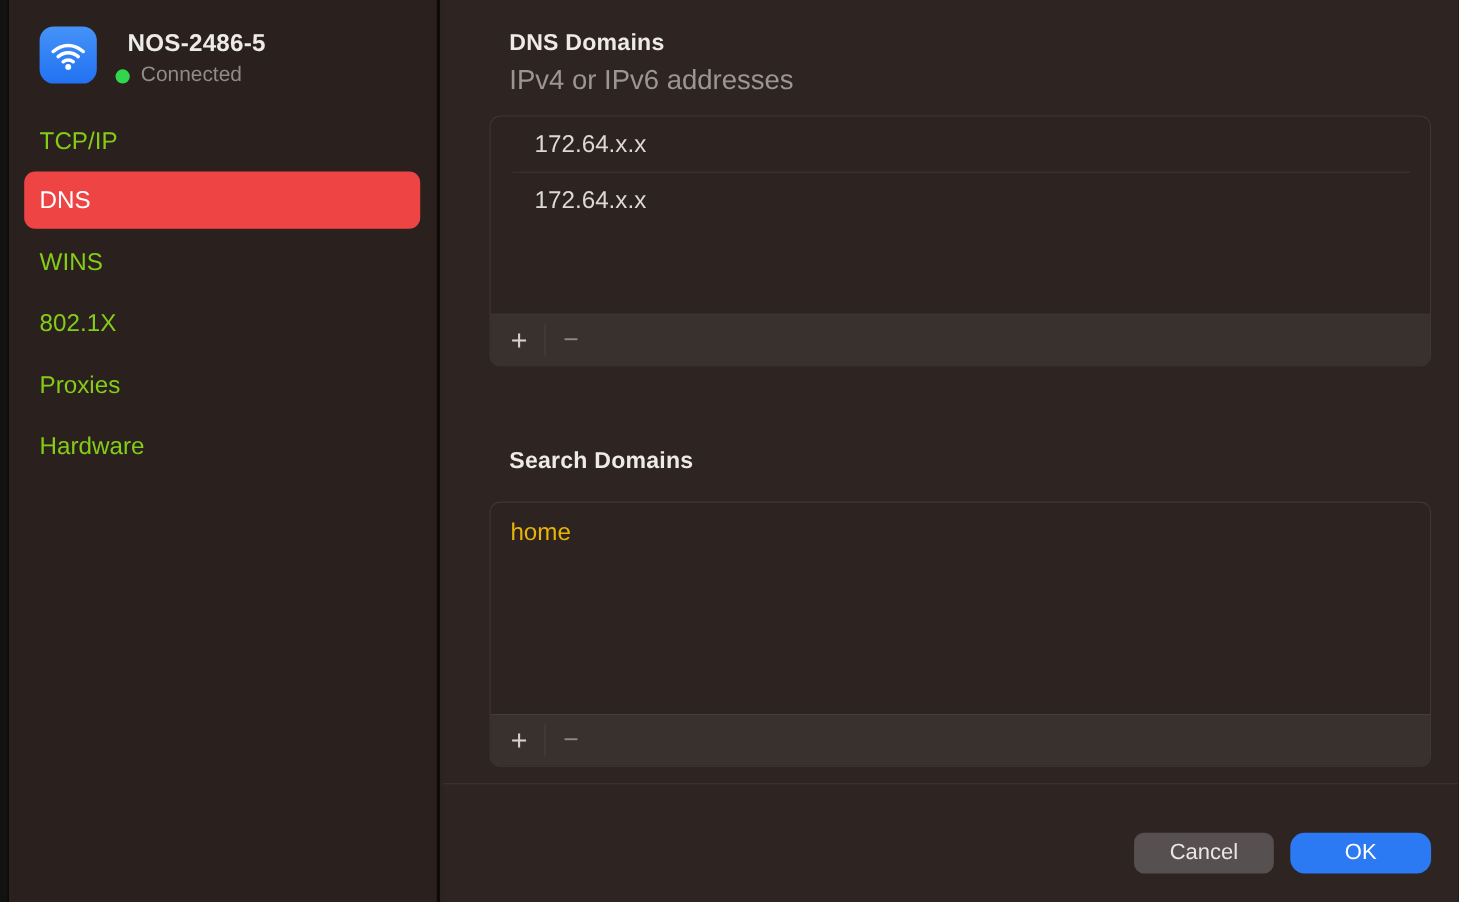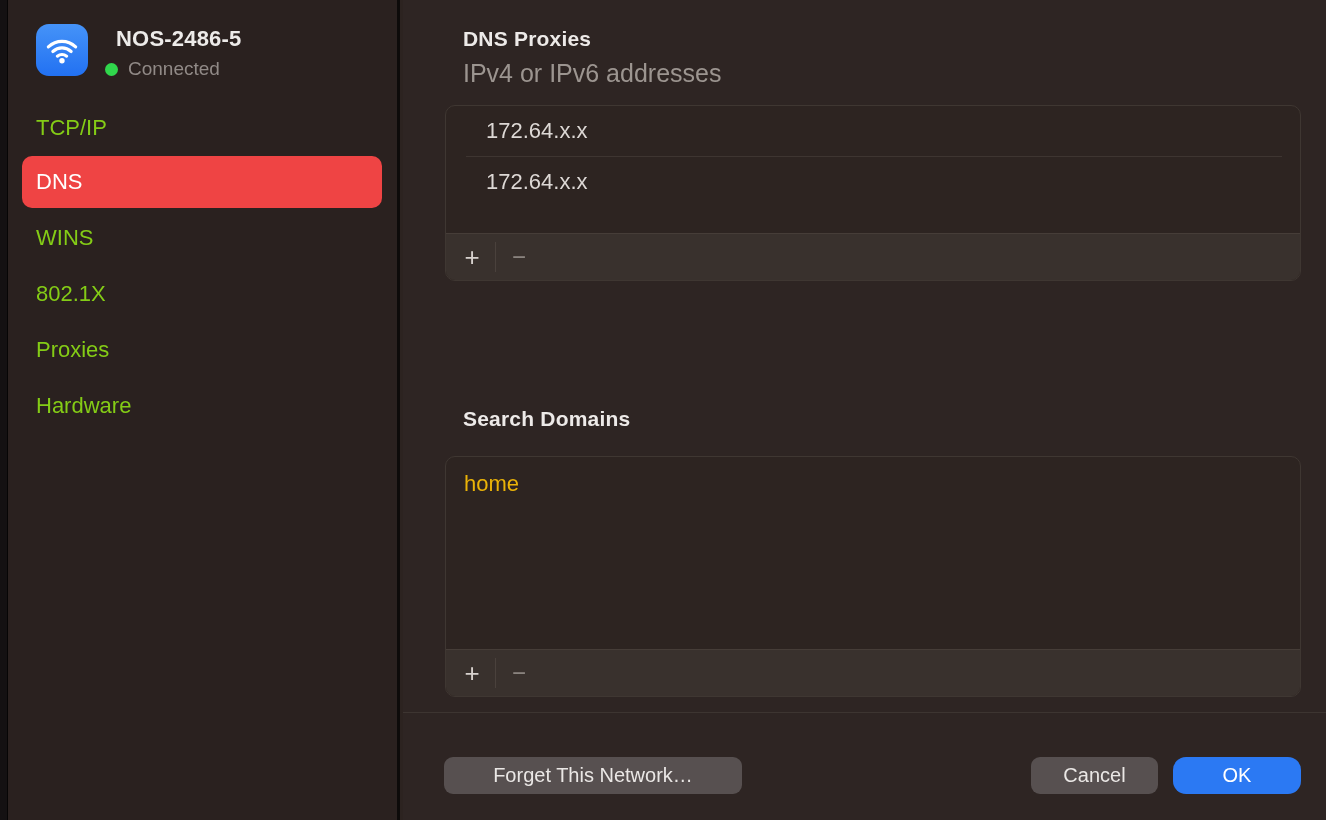--- a/index.html
+++ b/index.html
@@ -92,24 +92,24 @@
     <div class="nav-item" style="top:324px">
       <span>Proxies</span>
     </div>
     <div class="nav-item" style="top:380px">
       <span>Hardware</span>
     </div>
   </div>
 
   <div class="main">
 
-    <div class="sect-title" style="top:27px">DNS Proxies</div>
+    <div class="sect-title" style="top:27px">DNS Domains</div>
     <div class="sect-sub" style="top:59px">IPv4 or IPv6 addresses</div>
 
-    <div class="listbox" style="top:105px;height:176px">
+    <div class="listbox" style="top:105px;height:228px">
       <div class="rows">
         <div class="lb-row indented">
           <span>172.64.x.x</span>
         </div>
         <div class="lb-divider"></div>
         <div class="lb-row indented">
           <span>172.64.x.x</span>
         </div>
       </div>
       <div class="lb-footer">
@@ -129,18 +129,17 @@
       </div>
       <div class="lb-footer">
         <button class="lb-btn add">+</button>
         <span class="lb-vsep"></span>
         <button class="lb-btn remove">−</button>
       </div>
     </div>
 
     <div class="footer-divider"></div>
 
-    <button class="btn btn-forget">Forget This Network…</button>
     <button class="btn btn-cancel">Cancel</button>
     <button class="btn btn-ok" id="ok-btn" style="background: rgb(43, 121, 243); border-radius: 13px;">OK</button>
   </div>
 
 </div>
 
 </body></html>

